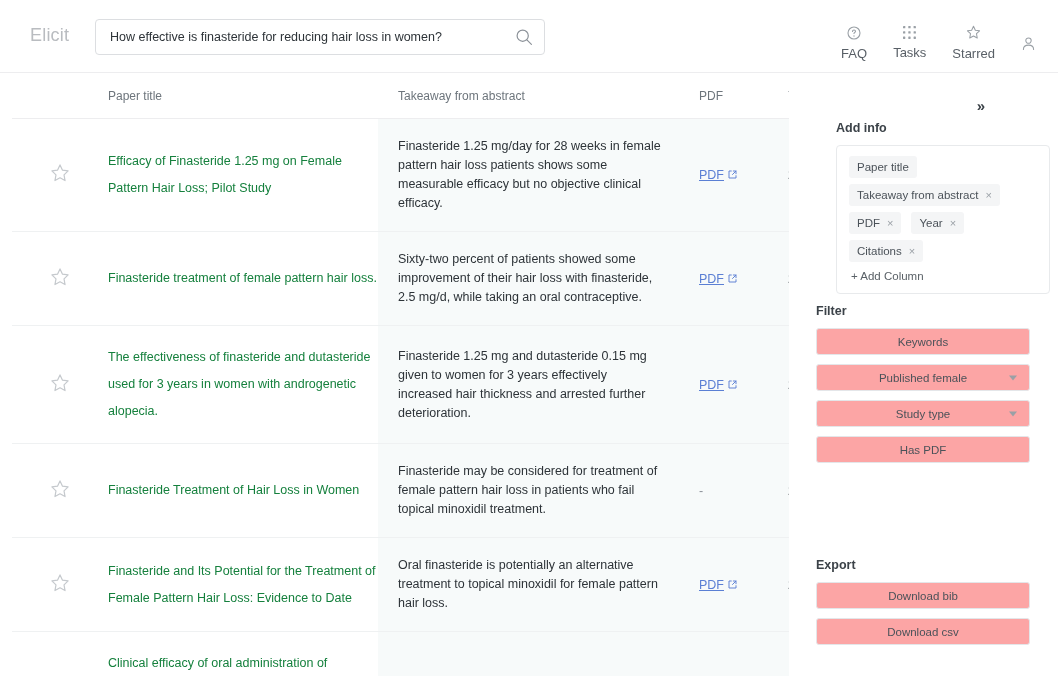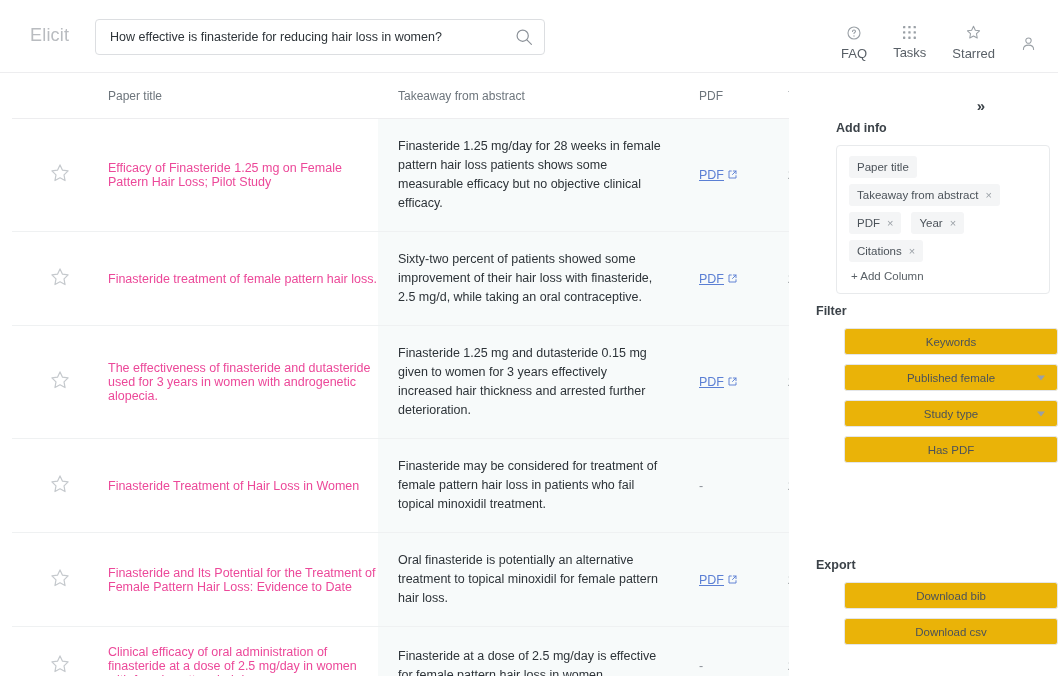--- a/index.html
+++ b/index.html
@@ -157,22 +157,22 @@
   .cell.col-year {
     background: #f7fafa;
   }
 
   .cell.col-take { padding-left: 20px; padding-right: 24px; }
   .cell.col-pdf  { padding-left: 11px; }
   .cell.col-year { padding-left: 0; }
 
   .paper-title {
     font-size: 12.5px;
-    line-height: 14px;
-    color: #ec4899;
+    line-height: 27px;
+    color: #15803d;
   }
 
   .takeaway {
     font-size: 12.5px;
     line-height: 19px;
     color: #2d3338;
   }
 
   .pdf-link {
     font-size: 12.5px;
@@ -273,31 +273,30 @@
     color: #5a6167;
     cursor: pointer;
     padding-left: 2px;
   }
 
   .sbtn {
     width: 100%;
     height: 27px;
     border: 1px solid #e4e6e9;
     border-radius: 3px;
-    background: #eab308;
+    background: #fca5a5;
     font-family: "Liberation Sans", sans-serif;
     font-size: 11.5px;
     color: #4b5259;
     cursor: pointer;
     margin-bottom: 9px;
     position: relative;
     display: flex;
     align-items: center;
     justify-content: center;
-    margin-left: 28px;
   }
 
   .sbtn .caret {
     position: absolute;
     right: 12px;
     top: 50%;
     transform: translateY(-50%);
     width: 0; height: 0;
     border-left: 4.5px solid transparent;
     border-right: 4.5px solid transparent;

